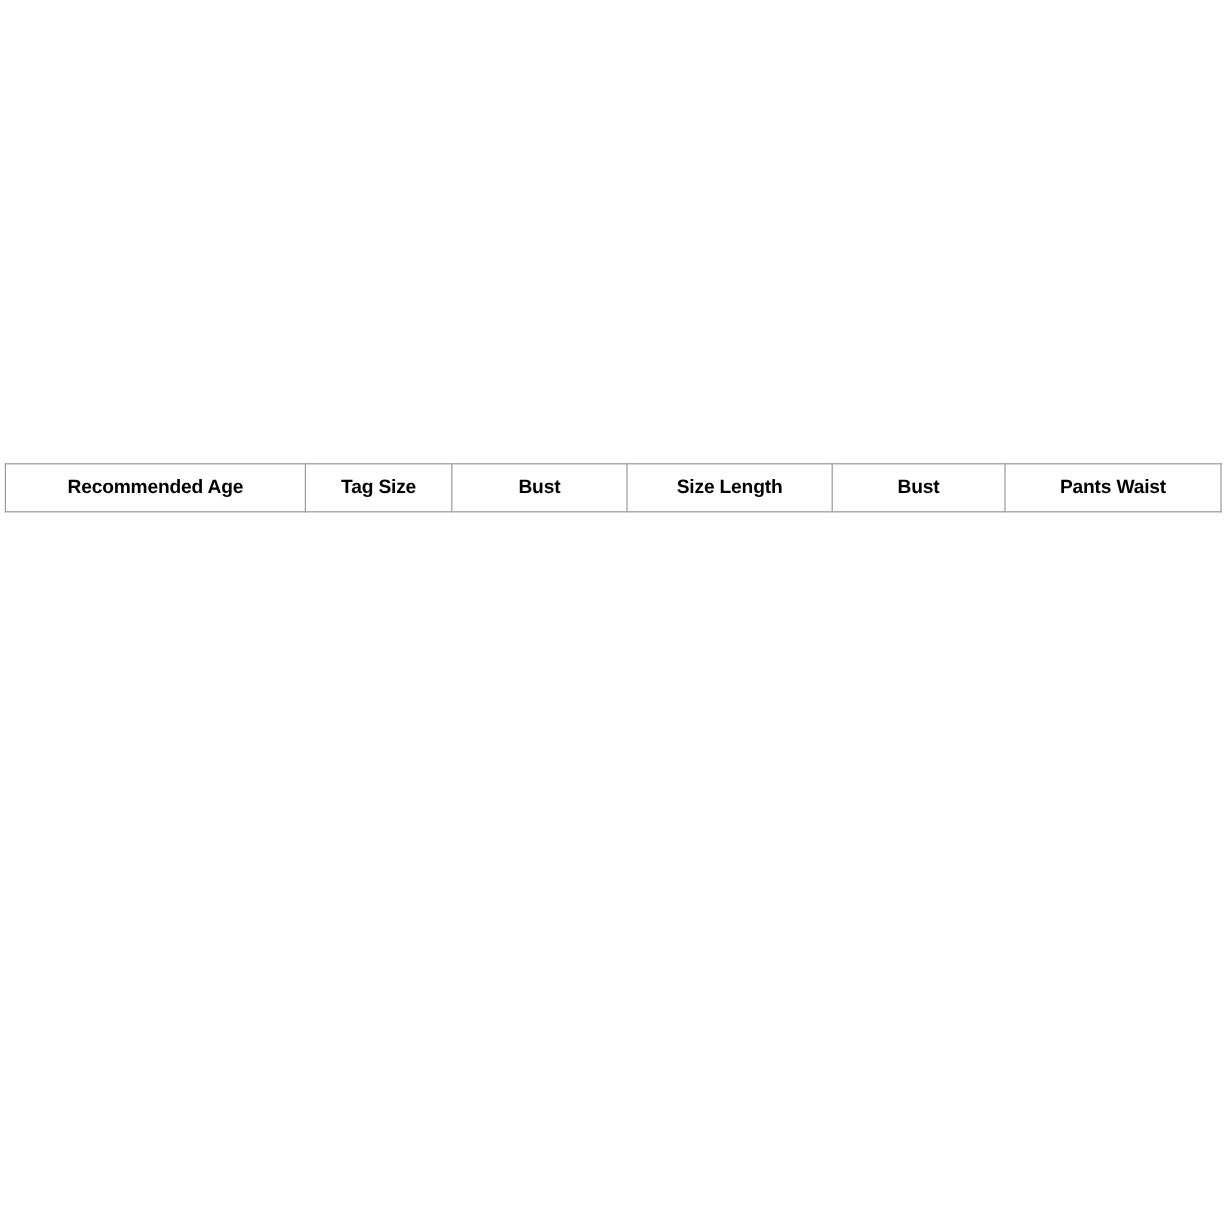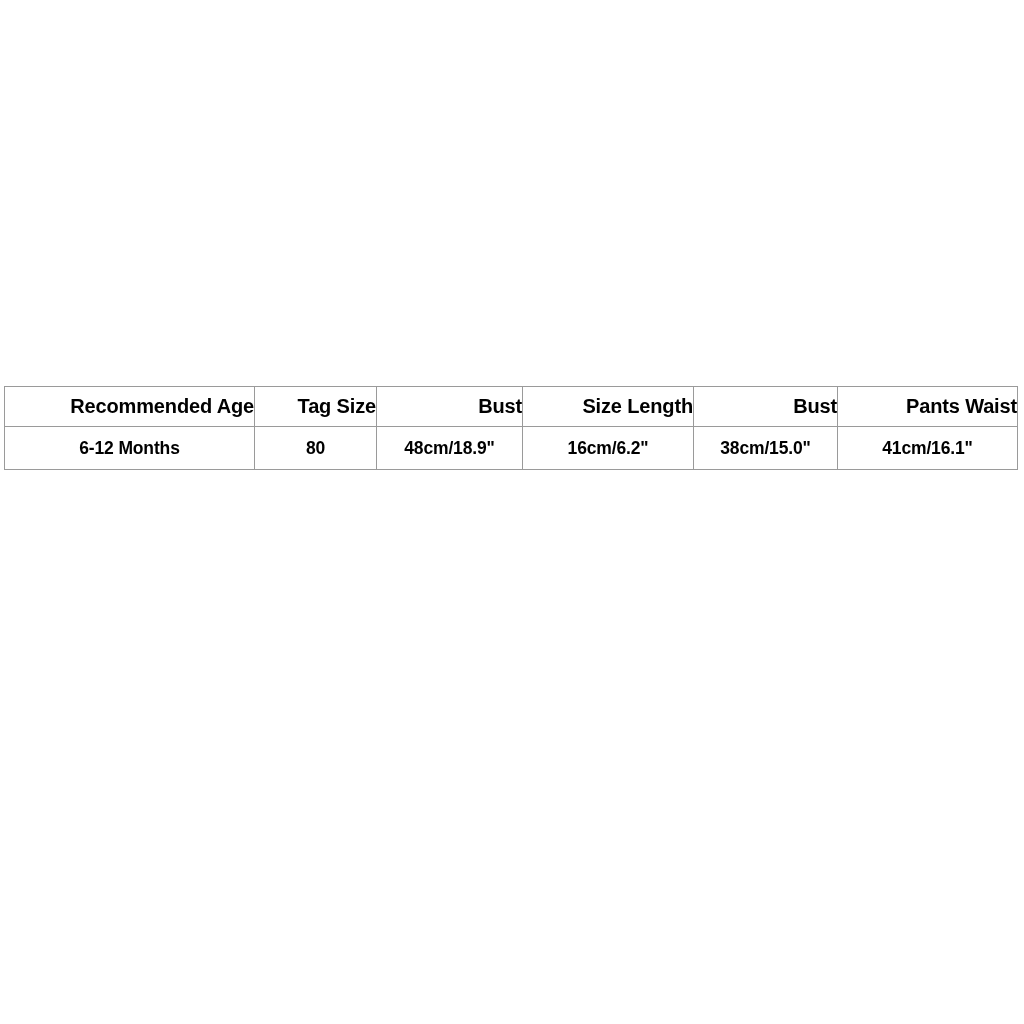--- a/index.html
+++ b/index.html
@@ -38,22 +38,21 @@
     color: #000000;
     font-weight: bold;
     font-family: "Liberation Sans", sans-serif;
     padding: 0;
     white-space: nowrap;
     letter-spacing: -0.15px;
   }
 
   table.size-chart thead th {
     height: 39px;
-    font-size: 20px;
-    text-align: right;
+    font-size: 16px;
   }
 
   table.size-chart tbody td {
     height: 42px;
     font-size: 17.5px;
   }
 
   
   col.c-age   { width: 250px; }
   col.c-tag   { width: 122px; }
@@ -79,23 +78,15 @@
       <tr>
         <th>Recommended Age</th>
         <th>Tag Size</th>
         <th>Bust</th>
         <th>Size Length</th>
         <th>Bust</th>
         <th>Pants Waist</th>
       </tr>
     </thead>
     <tbody>
-      <tr>
-        <td>6-12 Months</td>
-        <td>80</td>
-        <td>48cm/18.9"</td>
-        <td>16cm/6.2"</td>
-        <td>38cm/15.0"</td>
-        <td>41cm/16.1"</td>
-      </tr>
     </tbody>
   </table>
 </div>
 
 </body></html>

